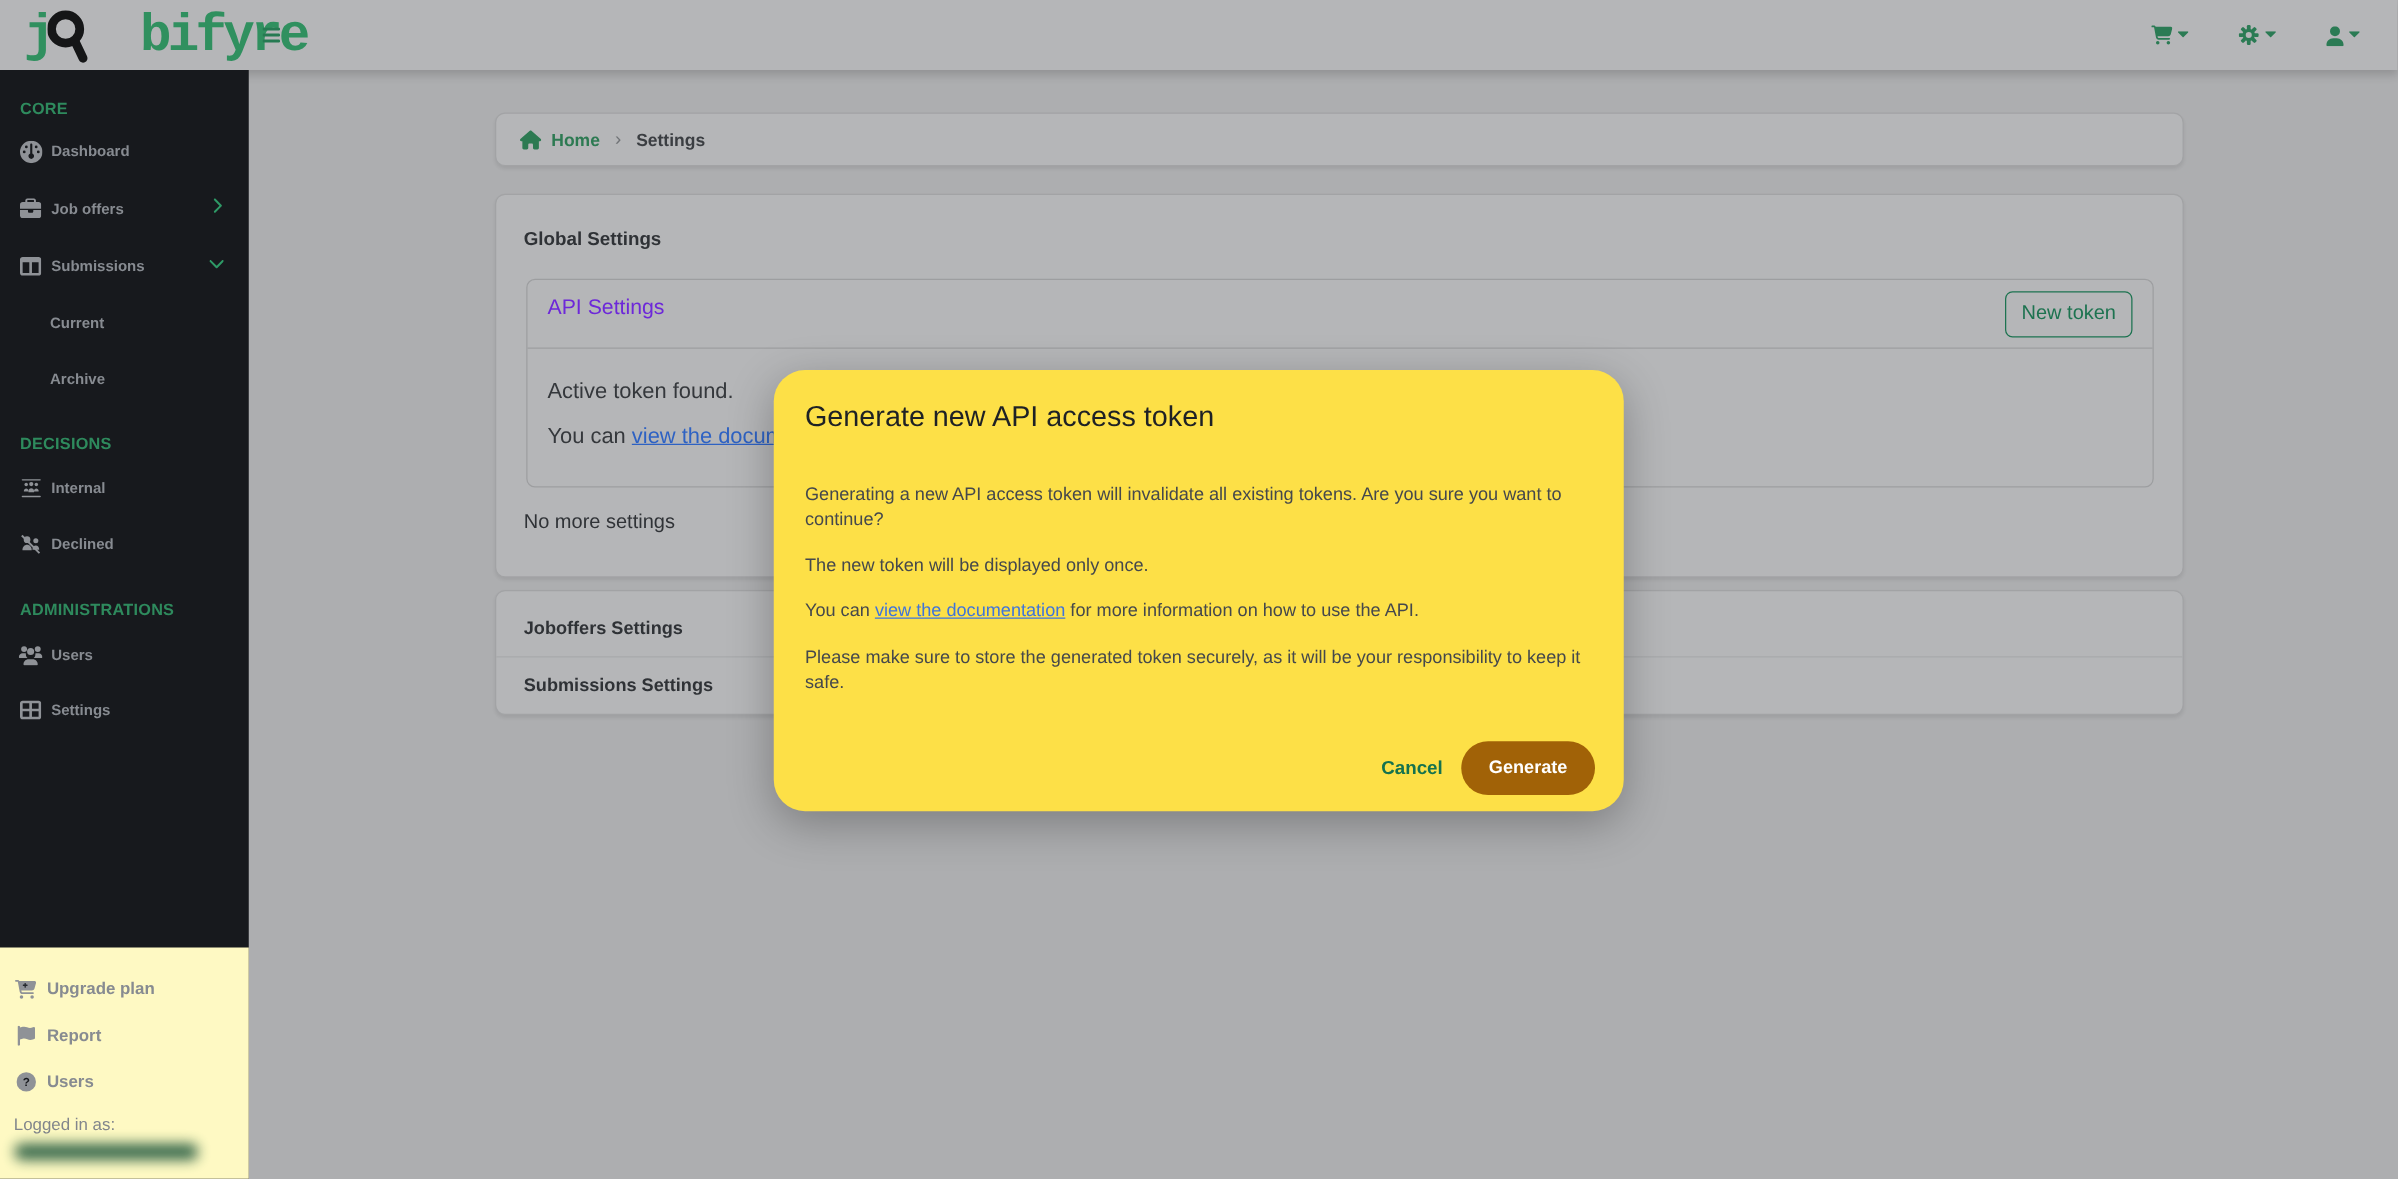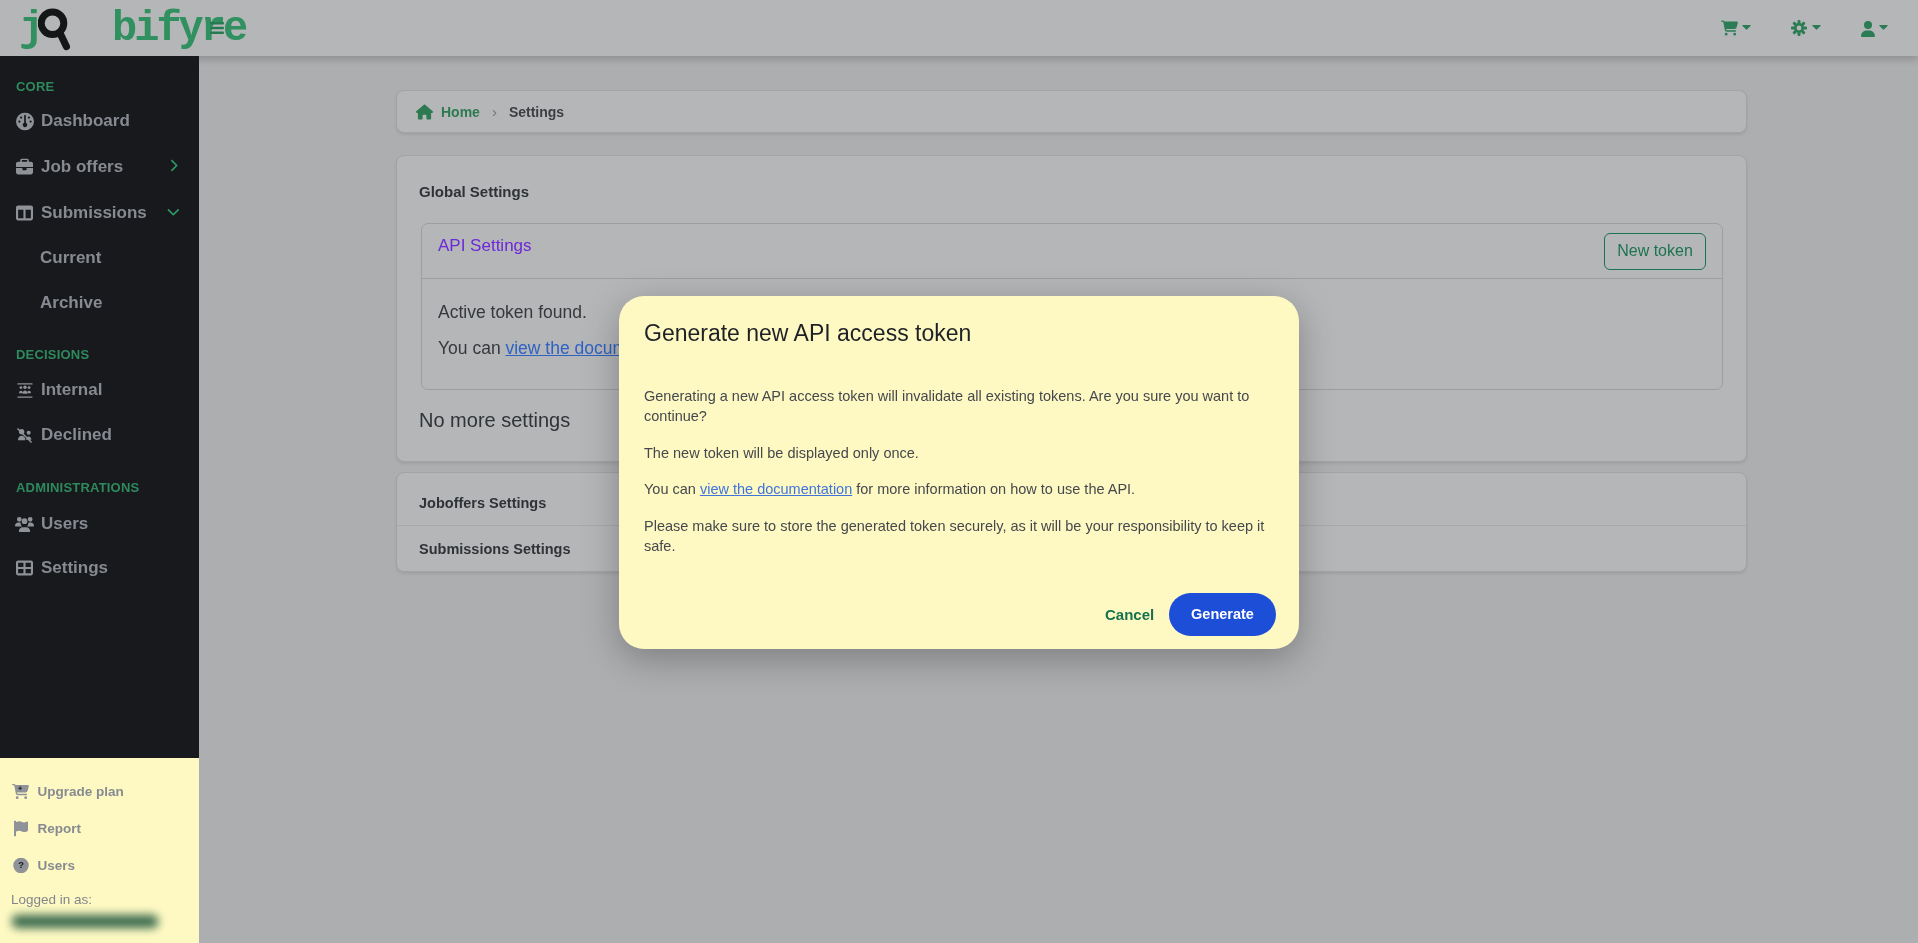--- a/index.html
+++ b/index.html
@@ -8,56 +8,56 @@
 
   
   #topbar { position:absolute; left:0; top:0; width:1918px; height:56px; background:#b5b6b8; box-shadow:0 4px 7px rgba(0,0,0,0.16); z-index:5; }
   #logo { position:absolute; left:19px; top:6px; width:180px; height:50px; font-family:"Liberation Mono", monospace; font-weight:bold; font-size:42px; letter-spacing:-3px; line-height:46px; color:#30905f; }
 
   
   #sidebar { position:absolute; left:0; top:56px; width:199px; height:892px; background:#17191d; z-index:6;padding-left:33px; }
   .sb-label { position:absolute; left:16px; font-size:13px; font-weight:bold; color:#2e8a5d; letter-spacing:0.2px; }
   .sb-item { position:absolute; left:0; width:199px; height:30px; }
   .sb-item .ico { position:absolute; left:15px; top:50%; transform:translateY(-50%); width:19px; height:19px; display:flex; align-items:center; justify-content:center; }
-  .sb-item .txt { position:absolute; left:41px; top:50%; transform:translateY(-50%); font-size:17px; font-weight:bold; color:#878b91; }
+  .sb-item .txt { position:absolute; left:41px; top:50%; transform:translateY(-50%); font-size:12px; font-weight:bold; color:#878b91; }
   .sb-item .chev { position:absolute; right:20px; top:50%; transform:translateY(-50%); }
   .sb-sub { font-weight:bold; }
   #sb-bottom { position:absolute; left:0; top:702px; width:199px; height:185px; background:#fef9c3; }
   .sbb-item .ico { left:11px !important; } .sbb-item .txt { left:37.5px; font-size:13.5px; }
 
   
   #main { position:absolute; left:199px; top:56px; width:1719px; height:887px; background:#adaeb0; }
   .card { position:absolute; background:#b5b6b8; border:1px solid #a2a3a5; border-radius:8px; box-shadow:0 2px 3px rgba(0,0,0,0.08); }
 
   #breadcrumb { left:197px; top:34px; width:1351px; height:43px; }
   #breadcrumb .inner { position:absolute; left:19px; top:0; height:100%; display:flex; align-items:center; gap:8px; }
 
   #card1 { left:197px; top:99px; width:1351px; height:307px; }
   #card1 h3 { position:absolute; left:22px; top:27px; font-size:15px; font-weight:bold; color:#2f3236; }
   #apibox { position:absolute; left:24px; top:67px; width:1302px; height:167px; border:1px solid #9d9ea0; border-radius:7px; }
   #apibox .hdr { position:absolute; left:0; top:0; width:100%; height:55px; border-bottom:1px solid #9d9ea0; }
   #apibox .hdr .t { position:absolute; left:16px; top:12px; font-size:17px; color:#6d28d9; }
   #newtoken { position:absolute; right:16px; top:9px; width:102px; height:37px; border:1.5px solid #1d7350; border-radius:6px; color:#1d7350; font-size:16px; text-align:center; line-height:34px; }
   #apibox .body { position:absolute; left:16px; top:78px; font-size:17.5px; color:#35383c; }
-  #nomore { position:absolute; left:22px; top:253px; font-size:20px; color:#303337; }
+  #nomore { position:absolute; left:22px; top:253px; font-size:16px; color:#303337; }
 
   #card2 { left:197px; top:416px; width:1351px; height:100px; }
   #card2 .row1 { position:absolute; left:0; top:0; width:100%; height:53px; border-bottom:1px solid #a8a9ab; }
   #card2 .rowt { position:absolute; left:22px; font-size:14.5px; font-weight:bold; color:#2f3236; }
 
   a.dimlink { color:#2e62c3; text-decoration:underline; }
 
   
-  #modal { position:absolute; left:619px; top:296px; width:680px; height:353px; background:#fef9c3; border-radius:25px; box-shadow:0 10px 36px rgba(0,0,0,0.28); z-index:20; }
+  #modal { position:absolute; left:619px; top:296px; width:680px; height:353px; background:#fde047; border-radius:25px; box-shadow:0 10px 36px rgba(0,0,0,0.28); z-index:20; }
   #modal h1 { position:absolute; left:25px; top:24px; font-size:23px; line-height:27px; font-weight:normal; color:#1e2125; }
   #mbody { position:absolute; left:25px; top:90px; width:632px; font-size:14.5px; line-height:20.4px; color:#45484c; }
   #mbody p { margin:0 0 16px 0; }
   #mbody a { color:#3f74db; text-decoration:underline; }
   #mcancel { position:absolute; left:1105px; top:606px; font-size:15px; font-weight:bold; color:#15724e; z-index:21; }
-  #mgen { position:absolute; left:1169px; top:592.5px; width:107px; height:43px; background:#1d4ed8; border-radius:22px; color:#ffffff; font-size:14.5px; font-weight:bold; text-align:center; line-height:43px; z-index:21; }
+  #mgen { position:absolute; left:1169px; top:592.5px; width:107px; height:43px; background:#a16207; border-radius:22px; color:#ffffff; font-size:14.5px; font-weight:bold; text-align:center; line-height:43px; z-index:21; }
 </style>
 </head>
 <body>
 
 <div id="topbar">
   <div id="logo">
       <span class="abs" style="left:0;top:0;">j</span>
       <svg class="abs" style="left:19px;top:-2px;" width="40" height="52" viewBox="0 0 40 52">
         <circle cx="14.5" cy="19.2" r="11.3" fill="none" stroke="#151617" stroke-width="7"></circle>
         <line x1="22.2" y1="29.5" x2="28.4" y2="42.5" stroke="#151617" stroke-width="7.2" stroke-linecap="round"></line>

